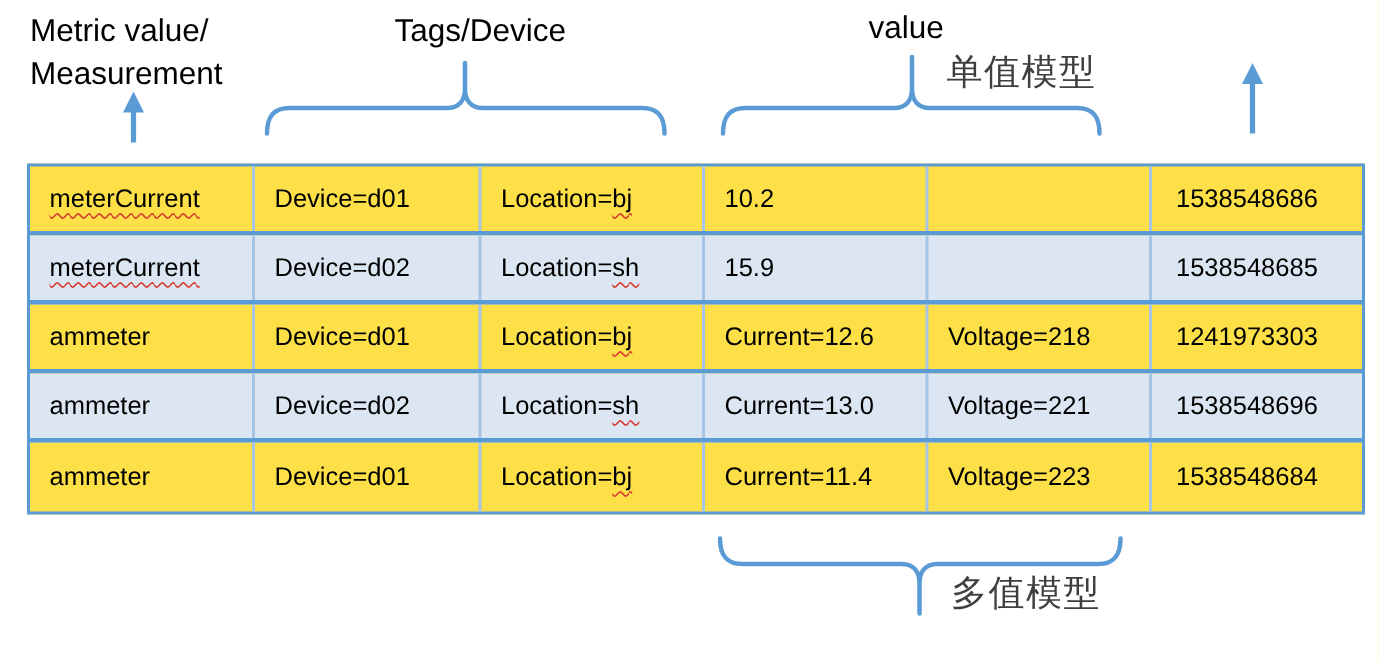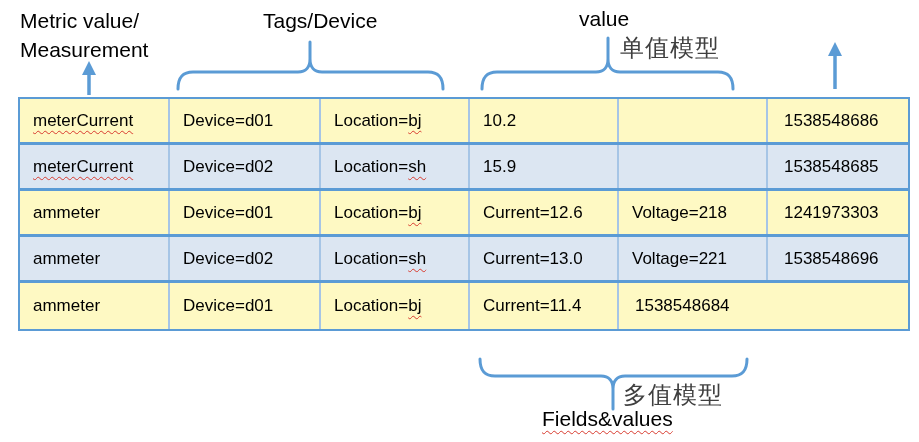--- a/index.html
+++ b/index.html
@@ -4,31 +4,31 @@
 <style>
   html,body{margin:0;padding:0;background:#fff;}
   #canvas{position:relative;width:919px;height:442px;background:#fff;overflow:hidden;
           font-family:"Liberation Sans",sans-serif;color:#000;}
 
   .lbl{position:absolute;font-size:21px;white-space:nowrap;}
   .metric{left:20px;top:6px;line-height:29px;}
   .tags{left:263px;top:9px;}
   .value{left:579px;top:7px;}
   .ts{left:779px;top:7px;}
-  .cn{position:absolute;font-size:24px;color:#3f3f3f;white-space:nowrap;letter-spacing:1px;}
+  .cn{position:absolute;font-size:24px;color:#3f3f3f;white-space:nowrap;letter-spacing:1px;margin-left:11px;}
   .single{left:620px;top:32px;}
   .multi{left:623px;top:379px;}
   .fields{left:542px;top:407px;}
 
   .wavy{text-decoration:underline;text-decoration-style:wavy;
         text-decoration-color:var(--wavy);text-decoration-thickness:1px;
         text-underline-offset:4px;}
 
-  .tbl{position:absolute;left:18px;top:97px;width:888px;
-       border:2px solid var(--accent);background:#fef9c3;}
+  .tbl{position:absolute;left:18px;top:109px;width:888px;
+       border:2px solid var(--accent);background:#fde047;}
   .row{display:grid;grid-template-columns:150px 151px 149px 149px 149px auto;
        height:46px;box-sizing:border-box;border-bottom:3px solid var(--accent);}
   .row:last-child{border-bottom:none;}
   .row.band{background:var(--band);}
   .cell{border-right:2px solid var(--divider);padding-left:13px;font-size:17px;
         display:flex;align-items:center;box-sizing:border-box;overflow:hidden;
         white-space:nowrap;}
   .cell:last-child{border-right:none;padding-left:16px;}
 
   .anno{position:absolute;left:0;top:0;pointer-events:none;}
@@ -44,21 +44,20 @@
   <div class="lbl metric">
     <div>Metric value/</div>
     <div>Measurement</div>
   </div>
 
   <div class="lbl tags">Tags/Device</div>
   <div class="lbl value">value</div>
 
   <div class="cn single">单值模型</div>
   <div class="cn multi">多值模型</div>
-  <div class="lbl fields wavy">Fields&amp;values</div>
 
   <svg class="anno" width="919" height="442" viewBox="0 0 919 442">
 
     <path d="M178 89 C178 77 183 72 193 72 L298 72 C306 72 310 67 310 59 L310 42
              M310 42 L310 59 C310 67 314 72 322 72 L428 72 C438 72 443 77 443 89"></path>
 
     <path d="M482 89 C482 77 487 72 497 72 L596 72 C604 72 608 67 608 59 L608 38
              M608 38 L608 59 C608 67 612 72 620 72 L718 72 C728 72 733 77 733 89"></path>
 
     <path d="M480 359 C480 371 485 376 495 376 L601 376 C609 376 613 381 613 389 L613 409
@@ -125,17 +124,18 @@
         <div class="cell">1538548696</div>
       </div>
       <div class="row">
         <div class="cell">ammeter</div>
         <div class="cell">Device=d01</div>
         <div class="cell">
           <span>Location=</span>
           <span class="wavy">bj</span>
         </div>
         <div class="cell">Current=11.4</div>
+        <div class="cell">Voltage=223</div>
         <div class="cell">1538548684</div>
       </div>
     </div>
 
 </div>
 
 </body></html>

